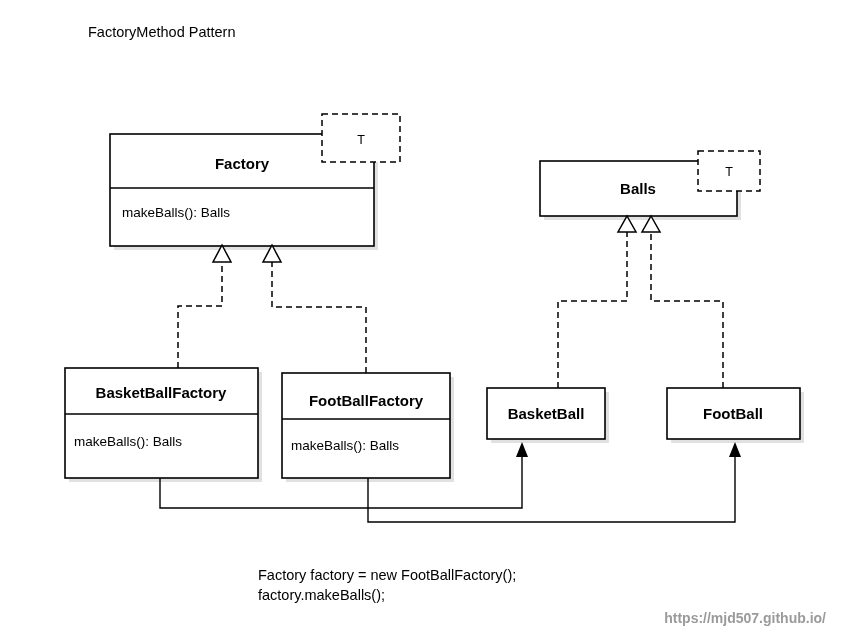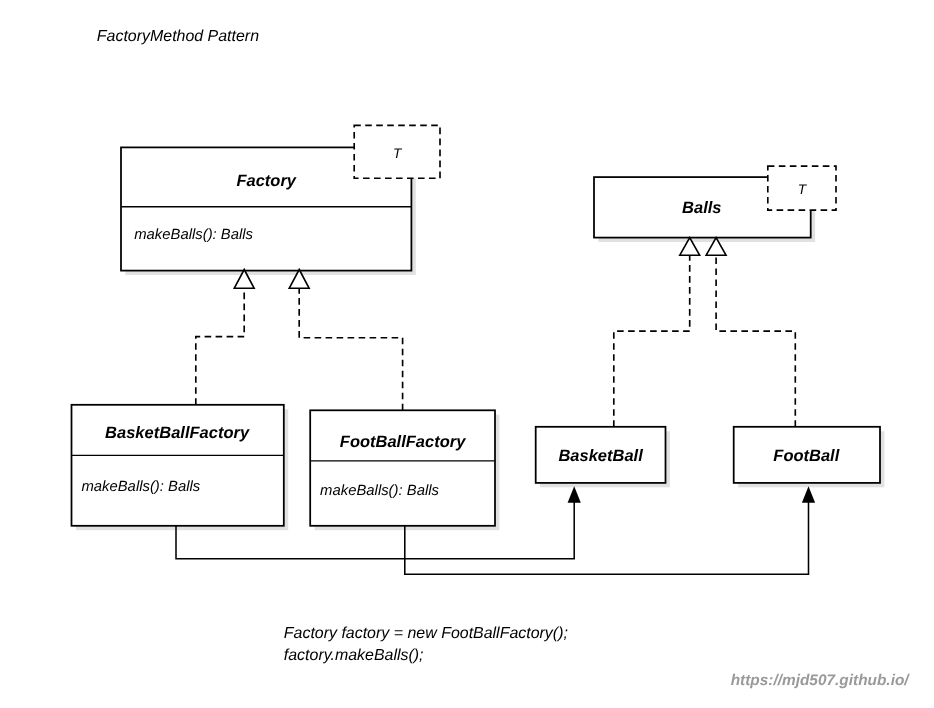--- a/index.html
+++ b/index.html
@@ -13,21 +13,20 @@
     height: 644px;
     font-family: "Liberation Sans", sans-serif;
     color: #000000;
     overflow: hidden;
   }
   #diagram-canvas {
     position: relative;
     width: 839px;
     height: 644px;
     background: #ffffff;
-    font-style: italic;
   }
   svg.diagram {
     position: absolute;
     top: 0;
     left: 0;
     width: 849px;
     height: 644px;
   }
   text {
     font-family: "Liberation Sans", sans-serif;

